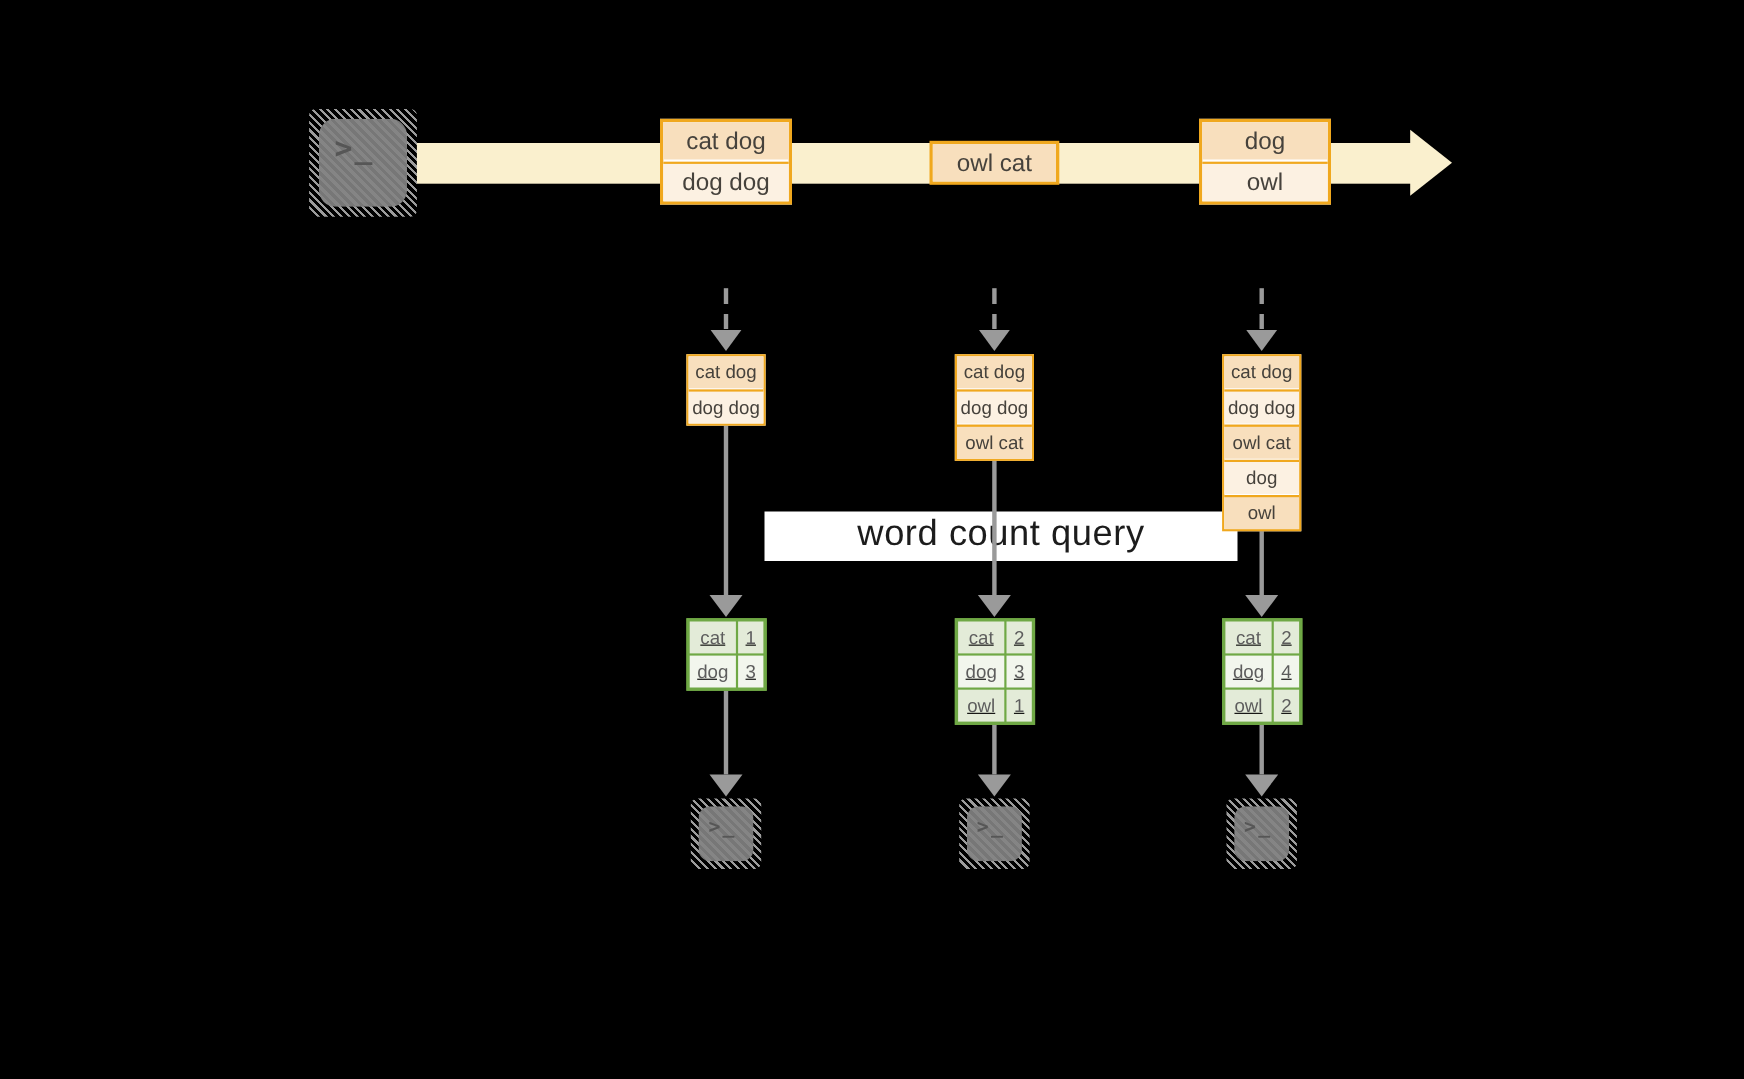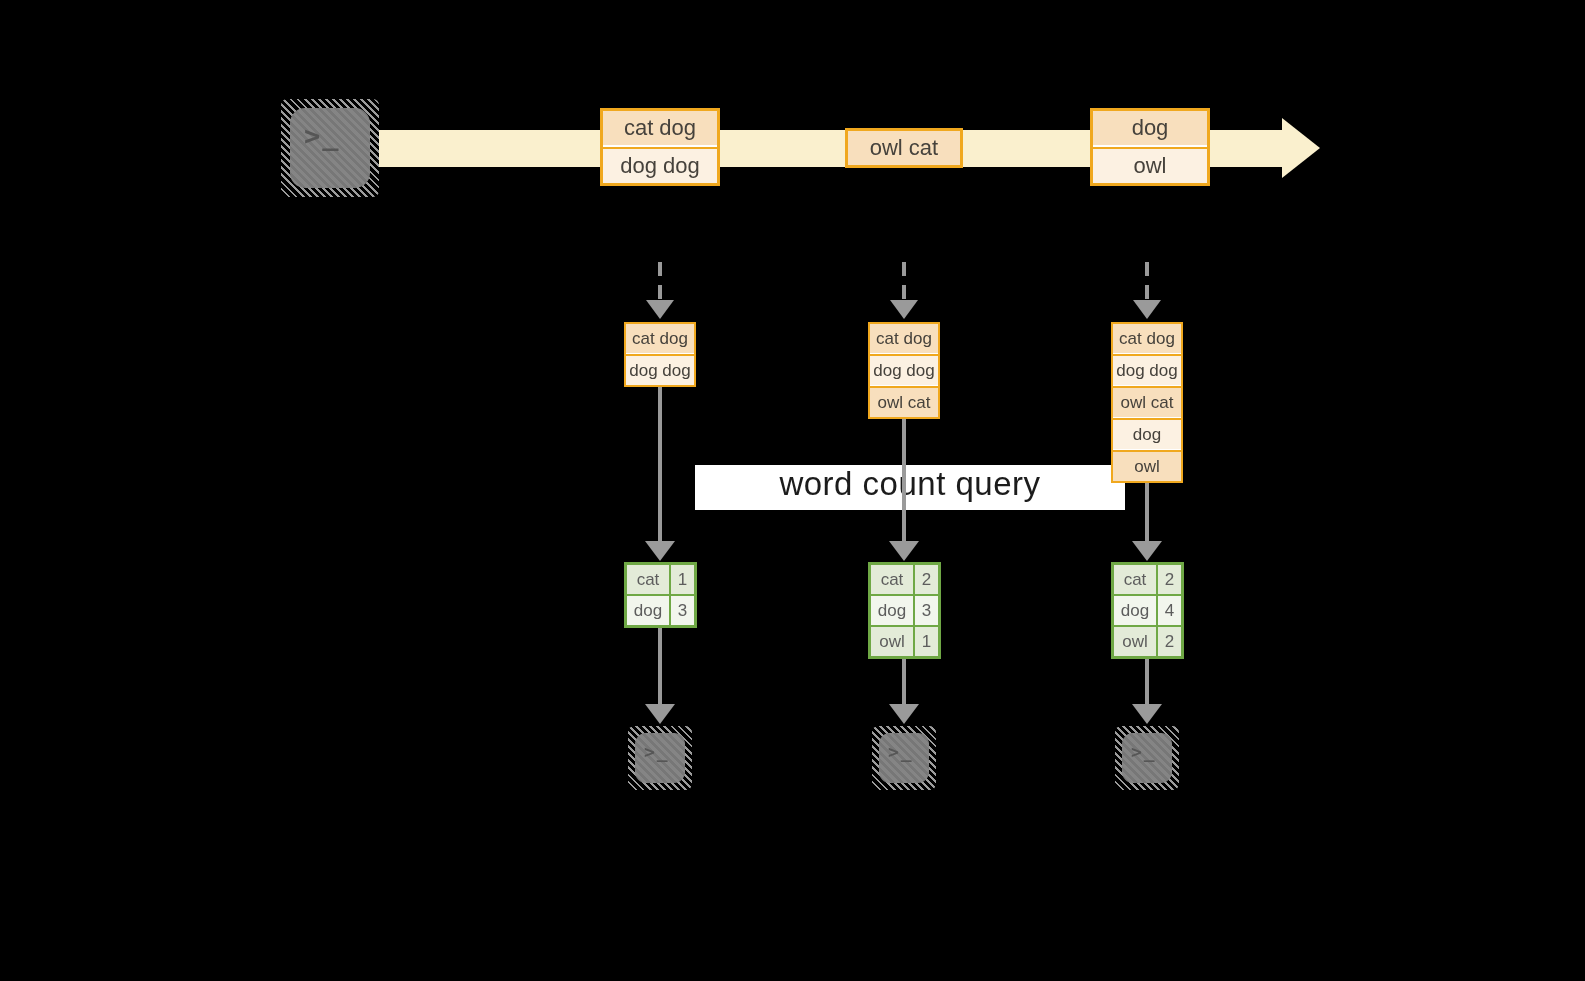--- a/index.html
+++ b/index.html
@@ -28,21 +28,21 @@
   .batch-row:nth-child(odd){background:#f8dfbd;}
   .batch-row:nth-child(even){background:#fcf1e2;}
   
   .stack-box{position:absolute;width:68px;background:#fff;border:2px solid #f0a81e;z-index:4;}
   .stack-row{height:29px;line-height:29px;text-align:center;font-size:17px;color:#46423c;}
   .stack-row + .stack-row{margin-top:1px;border-top:2px solid #f0a81e;}
   .stack-row:nth-child(odd){background:#f8dfbd;}
   .stack-row:nth-child(even){background:#fcf1e2;}
   
   .result-table{position:absolute;display:grid;grid-template-columns:42px 23px;gap:2px;
-    background:#6fa845;border:3px solid #6fa845;z-index:4;}
+    background:#6fa845;border:3px solid #6fa845;z-index:4;text-decoration:underline;}
   .cell{height:29px;line-height:29px;text-align:center;font-size:17px;color:#5d5d5d;}
   .cell:nth-child(4n+1),.cell:nth-child(4n+2){background:#e3ebd8;}
   .cell:nth-child(4n+3),.cell:nth-child(4n){background:#f2f6ed;}
   
   .dash-line{position:absolute;width:4px;z-index:3;
     background:repeating-linear-gradient(to bottom,#9a9a9a 0 14px,transparent 14px 23px);}
   .solid-line{position:absolute;width:4px;background:#9a9a9a;z-index:3;}
   .arrow-head{position:absolute;width:0;height:0;z-index:3;
     border-left:15px solid transparent;border-right:15px solid transparent;border-top:20px solid #9a9a9a;}
   .arrow-head-sm{position:absolute;width:0;height:0;z-index:3;

